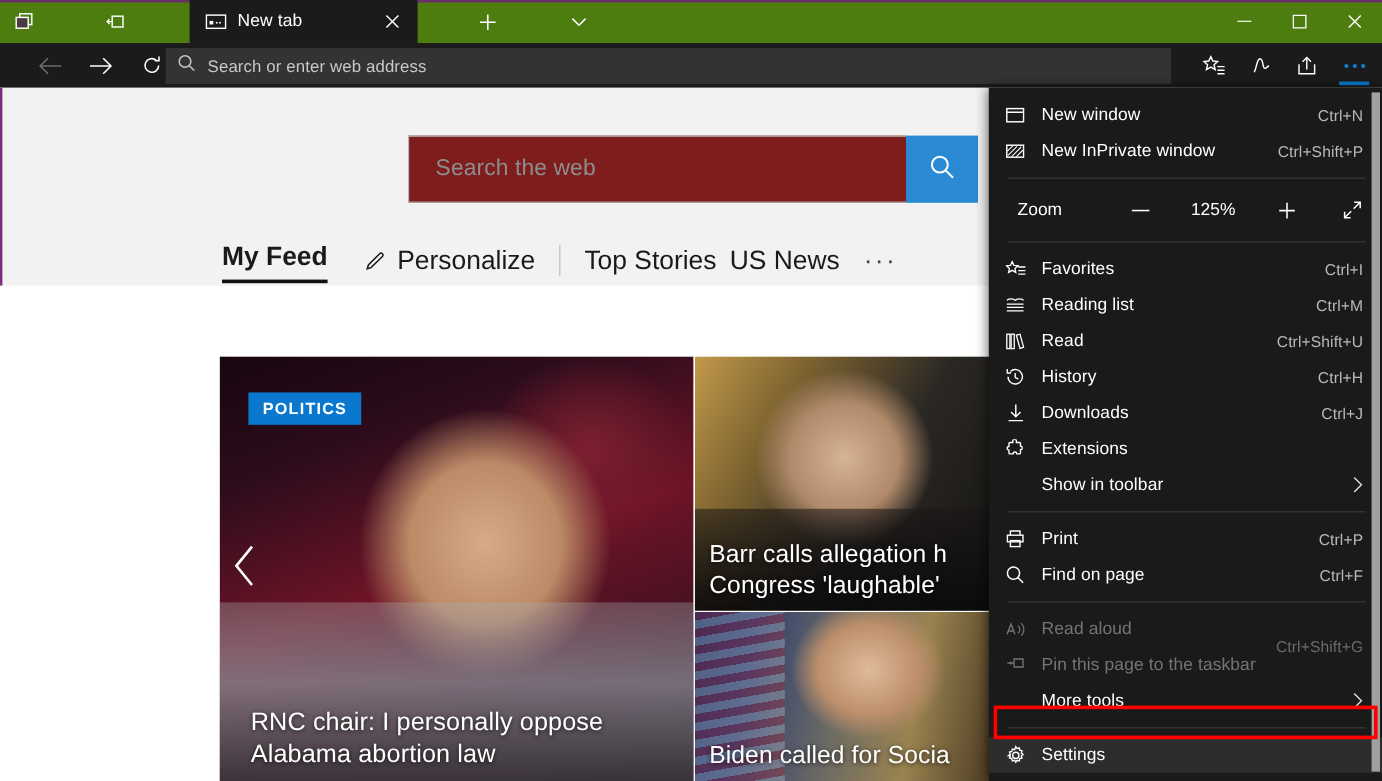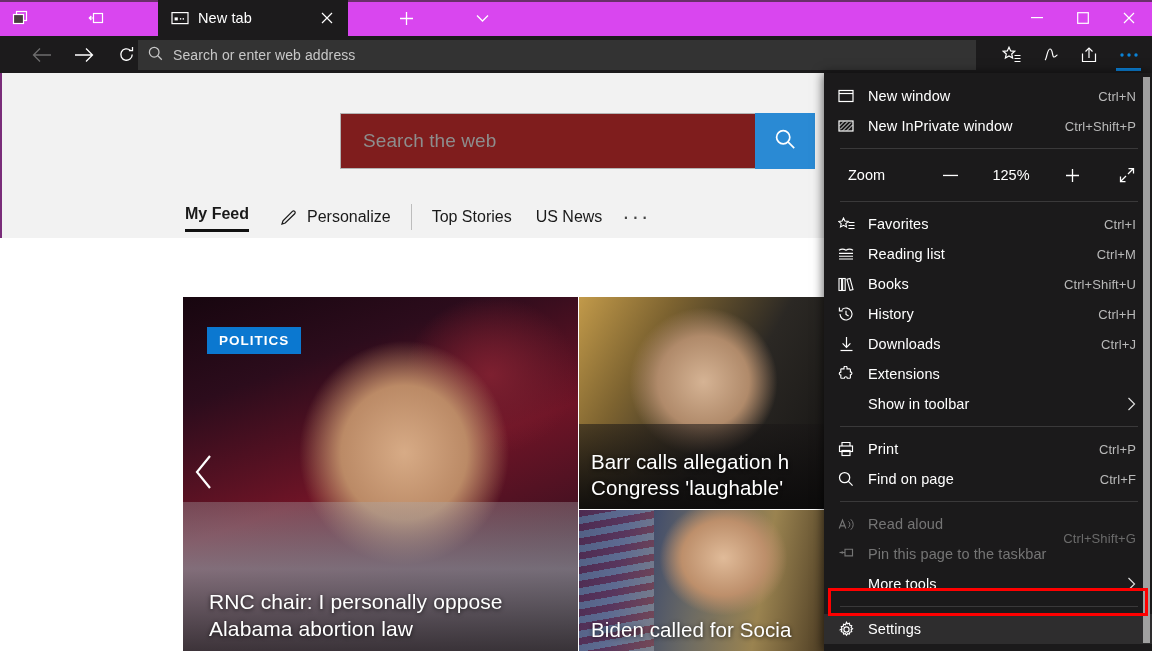--- a/index.html
+++ b/index.html
@@ -8,21 +8,21 @@
     overflow: hidden;
     background: #1c1b1c;
     font-family: "Liberation Sans", sans-serif;
     -webkit-font-smoothing: antialiased;
   }
   #app { position: relative; width: 1152px; height: 651px; overflow: hidden; }
 
   
   .titlebar {
     position: absolute; left: 0; top: 0; width: 1152px; height: 36px;
-    background: #d946ef;
+    background: #4d7c0f;
     display: flex; align-items: flex-end; gap: 40px;
   }
   .tb-accent { position: absolute; left:0; top:0; width:100%; height:2px; background:#6a2f6a; }
   .tb-btn {
     width: 36px; height: 36px; display:flex; align-items:center; justify-content:center;
     color:#ffffff;
   }
   .tb-btn svg { display:block; }
 
   .tab {
@@ -64,21 +64,21 @@
 
   .searchrow { position:absolute; left:340px; top:40px; width:475px; height:56px; display:flex; }
   .searchbox {
     flex:1 1 auto; background:#7f1d1d; border:1px solid #b4b4b4; border-right:none;
     display:flex; align-items:center; padding-left:22px;
   }
   .searchbox .sb-placeholder { color:#8d8d8d; font-size:19px; letter-spacing:.1px; }
   .searchbtn { width:60px; background:#2a8ad4; display:flex; align-items:center; justify-content:center; color:#fff; }
 
   .feedtabs { position:absolute; left:185px; top:120px; height:48px; display:flex; align-items:center; gap:0; }
-  .ft { font-size:16px; color:#1a1a1a; white-space:nowrap; position:relative; }
+  .ft { font-size:22px; color:#1a1a1a; white-space:nowrap; position:relative; }
   .ft-active { font-weight:bold; padding-bottom:6px; }
   .ft-underline { position:absolute; left:0; bottom:-3px; width:100%; height:3px; background:#111; }
   .ft-pencil { margin:0 9px 0 30px; display:flex; align-items:center; color:#1a1a1a; }
   .ft-divider { width:1px; height:26px; background:#bdbdbd; margin:0 20px; }
   .ft-more { font-size:22px; color:#444; margin-left:20px; letter-spacing:2px; }
 
   .contentband { position:absolute; left:0; top:165px; width:1152px; height:413px; background:#ffffff; }
 
   .cards { position:absolute; left:183px; top:224px; width:645px; height:354px; }
 
@@ -326,21 +326,21 @@
           <path d="M3 16l1-3.2L13.4 3.4a1.6 1.6 0 0 1 2.3 2.3L6.2 15z"></path>
         </svg>
       </span>
       <div class="ft">
         <span>Personalize</span>
       </div>
       <span class="ft-divider"></span>
       <div class="ft">
         <span>Top Stories</span>
       </div>
-      <div class="ft" style="margin-left:24px">
+      <div class="ft" style="margin-left:11px">
         <span>US News</span>
       </div>
       <span class="ft-more">···</span>
     </div>
 
     <div class="contentband"></div>
 
     <div class="cards">
 
       <div class="card card-main">
@@ -440,21 +440,21 @@
     </div>
 
     <div class="mi">
       <span class="mi-icon">
         <svg width="16" height="15" viewBox="0 0 16 15" fill="none" stroke="currentColor" stroke-width="1.1">
           <rect x="1" y="1.5" width="2.6" height="12"></rect>
             <rect x="4.6" y="1.5" width="2.6" height="12"></rect>
           <path d="M9 2.3l3-0.8 3 11-3 .8z"></path>
         </svg>
       </span>
-      <span class="mi-label">Books</span>
+      <span class="mi-label">Read</span>
       <span class="mi-accel">Ctrl+Shift+U</span>
     </div>
 
     <div class="mi">
       <span class="mi-icon">
         <svg width="16" height="16" viewBox="0 0 16 16" fill="none" stroke="currentColor" stroke-width="1.15">
           <path d="M2 8a6 6 0 1 0 2-4.5"></path>
             <path d="M1.4 1.6v3.2h3.2"></path>
             <path d="M8 4.8V8.4l2.6 1.6"></path>
         </svg>

